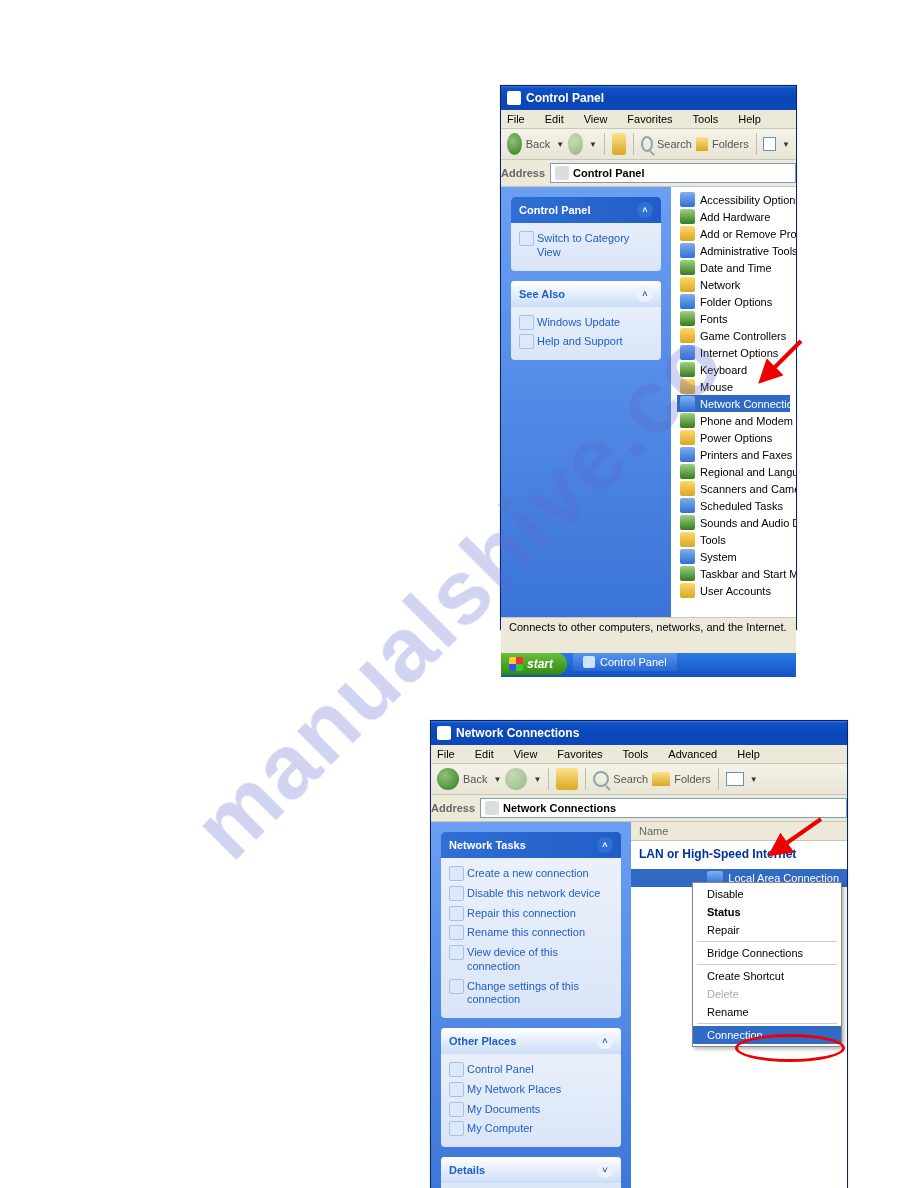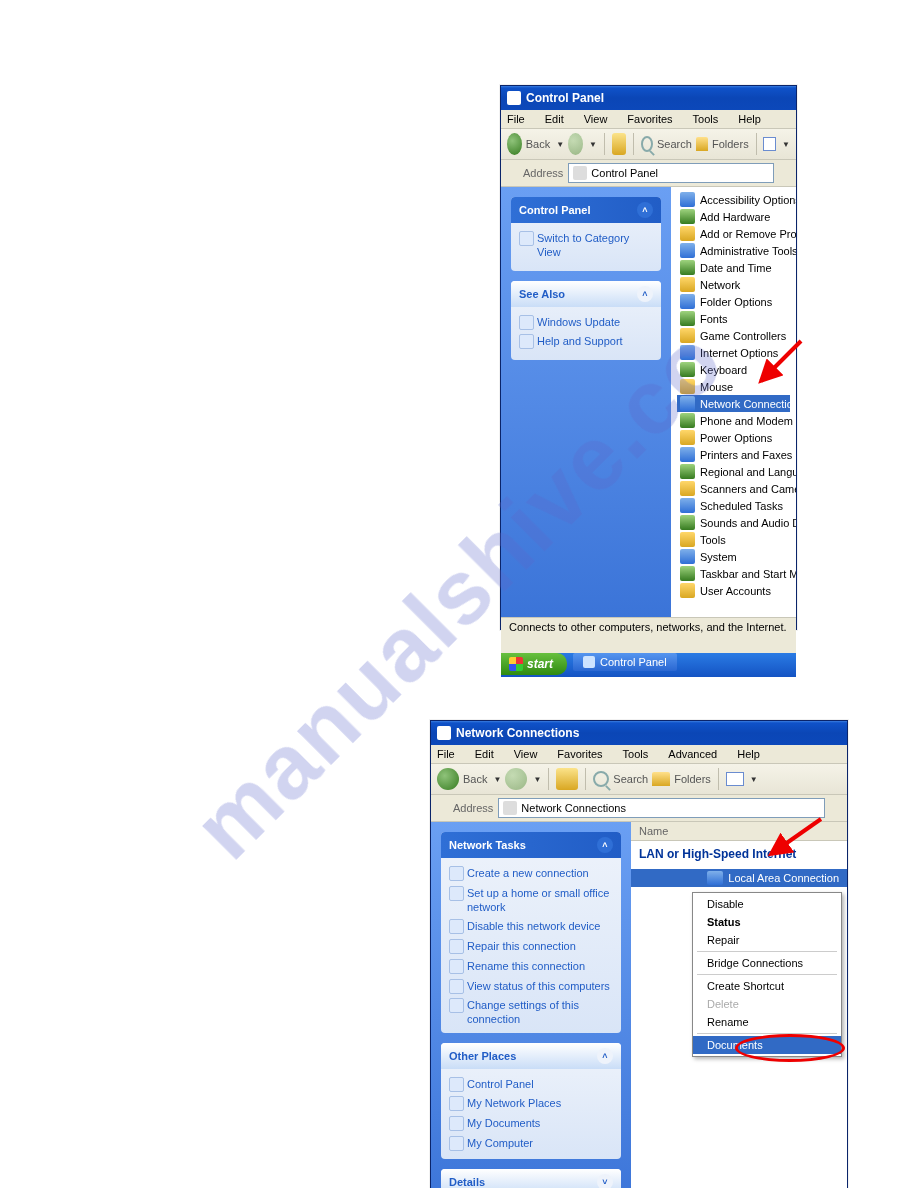--- a/index.html
+++ b/index.html
@@ -78,27 +78,28 @@
   .up-nav   { width:22px;height:22px;background: linear-gradient(#fbe38a,#d9a722); border-radius:3px;}
   .search-ic{ width:16px;height:16px;border-radius:50%;border:2px solid #8aa;position:relative;}
   .search-ic::after{content:'';position:absolute;right:-4px;bottom:-4px;width:6px;height:2px;background:#8aa;transform:rotate(45deg);}
   .folders-ic{ width:18px;height:14px;background:linear-gradient(#ffe08a,#d9a722);border-radius:2px 2px 0 0;}
   .views-ic{ width:18px;height:14px;border:1px solid #6a8cd0;background:#fff;}
   .dropcaret{font-size:8px;color:#333;margin-left:2px;}
   .sep{width:1px;height:22px;background:#c0bdad;margin:0 3px;}
 
   .addressbar {
     background: #ece9d8;
-    padding: 3px 22px;
+    padding: 3px 0;
     display: flex;
     align-items: center;
     gap: 5px;
     border-bottom: 1px solid #c9c7b8;
     font-size: 11px;
     color:#666;
+    font-weight:bold;
   }
   .addressbar .addrbox {
     flex: 1;
     background: #fff;
     border: 1px solid #7f9db9;
     padding: 2px 4px;
     display: flex;
     align-items: center;
     gap: 4px;
     color:#000;
@@ -210,21 +211,21 @@
   .tasktab::before{content:'';width:12px;height:12px;background:#cde3ff;border-radius:2px;}
 
   
   .colhead{background:#ece9d8;border-bottom:1px solid #c9c7b8;padding:3px 8px;color:#666;font-size:11px;}
   .grouphead{font-weight:bold;color:#003399;padding:6px 8px 8px 8px;font-size:12px;}
   .conn-item{display:flex;align-items:center;gap:5px;padding:2px 8px;justify-content:flex-end;}
   .conn-item .cicon{width:16px;height:14px;background:linear-gradient(#7fb0ea,#2f6fd6);border-radius:2px;}
   .conn-item.selected{background:#316ac5;color:#fff;}
 
   .context-menu{
-    position:absolute;right:5px;top:70px;width:150px;
+    position:absolute;right:5px;top:60px;width:150px;
     background:#fff;border:1px solid #888;box-shadow:2px 2px 4px rgba(0,0,0,.3);
     font-size:11px;padding:2px 0;z-index:3;
   }
   .context-menu div{padding:3px 14px;color:#000;}
   .context-menu div.bold{font-weight:bold;}
   .context-menu div.disabled{color:#aaa;}
   .context-menu hr{border:none;border-top:1px solid #ccc;margin:2px 4px;}
   .context-menu div.selected{background:#316ac5;color:#fff;}
 
   .red-arrow {
@@ -481,25 +482,24 @@
   <div class="content">
 
     <div class="sidebar" style="width:200px">
       <div class="xp-box">
         <div class="xp-box-head dark">
           <span>Network Tasks</span>
           <span class="chev dark">˄</span>
         </div>
         <ul id="nt-list">
             <li>Create a new connection</li>
-            <li>Set up a home or small office network</li>
             <li>Disable this network device</li>
             <li>Repair this connection</li>
             <li>Rename this connection</li>
-            <li>View status of this computers</li>
+            <li>View device of this connection</li>
             <li>Change settings of this connection</li>
           </ul>
       </div>
       <div class="xp-box">
         <div class="xp-box-head">
           <span>Other Places</span>
           <span class="chev">˄</span>
         </div>
         <ul id="op-list">
             <li>Control Panel</li>
@@ -528,21 +528,21 @@
           <div>Disable</div>
           <div class="bold">Status</div>
           <div>Repair</div>
           <hr>
           <div>Bridge Connections</div>
           <hr>
           <div>Create Shortcut</div>
           <div class="disabled">Delete</div>
           <div>Rename</div>
           <hr>
-          <div class="selected">Documents</div>
+          <div class="selected">Connection</div>
         </div>
 
       <div class="circle-highlight" style="right:2px;top:212px"></div>
     </div>
   </div>
 
   <div class="red-arrow" style="left:330px;top:93px;">
     <svg width="70" height="50">
         <defs>
           <marker id="ah2" markerWidth="6" markerHeight="6" refX="5" refY="3" orient="auto">

